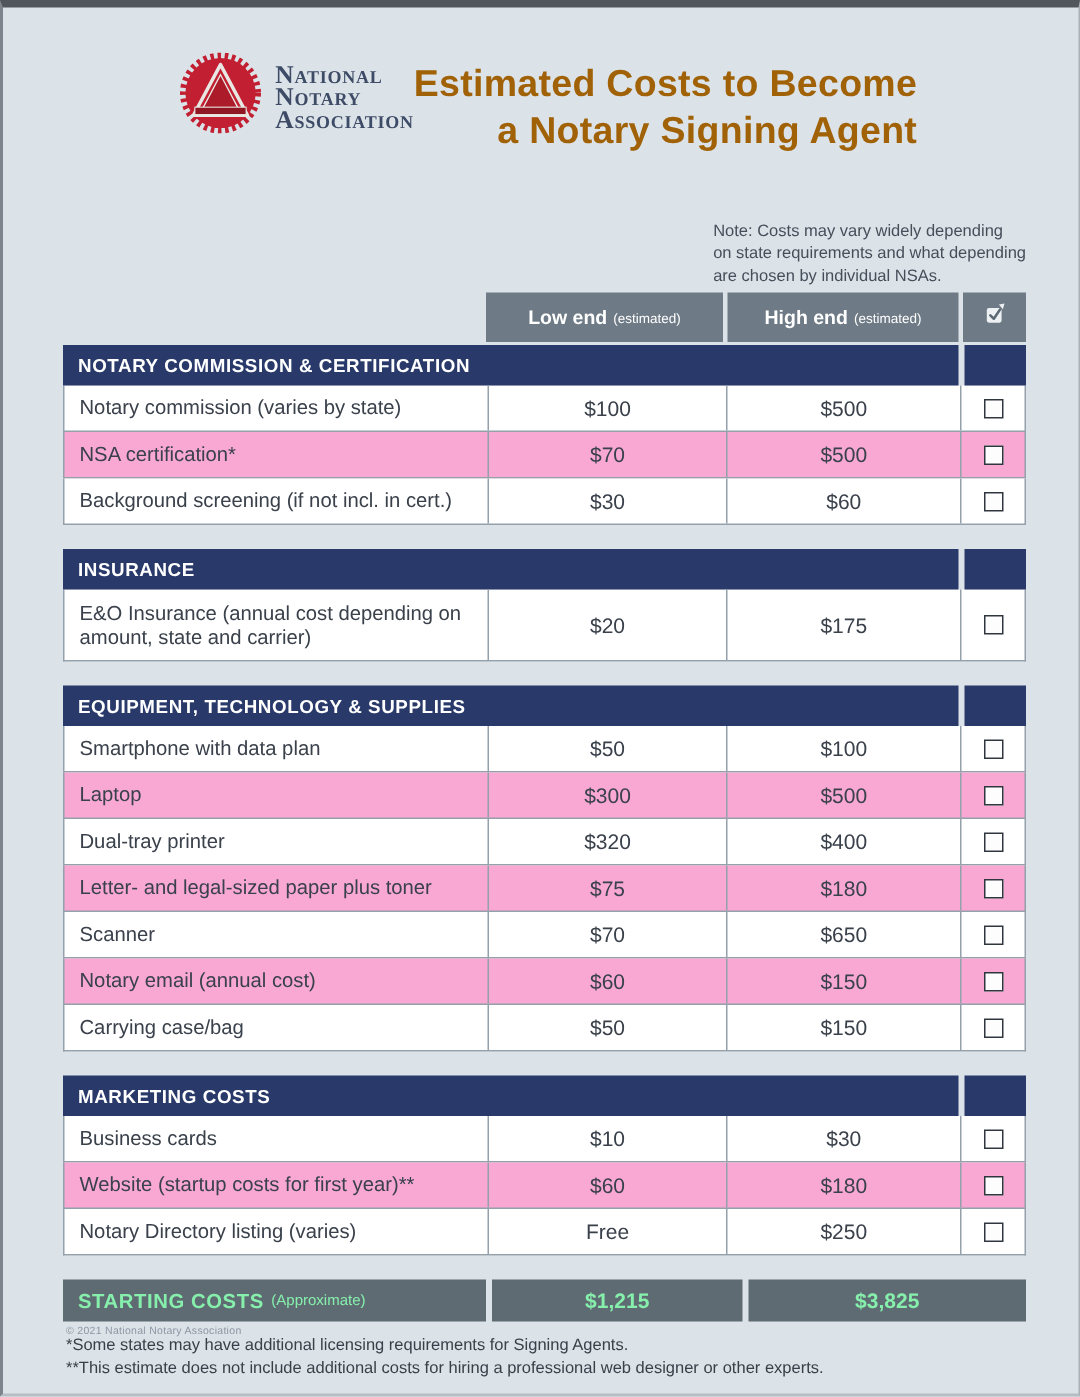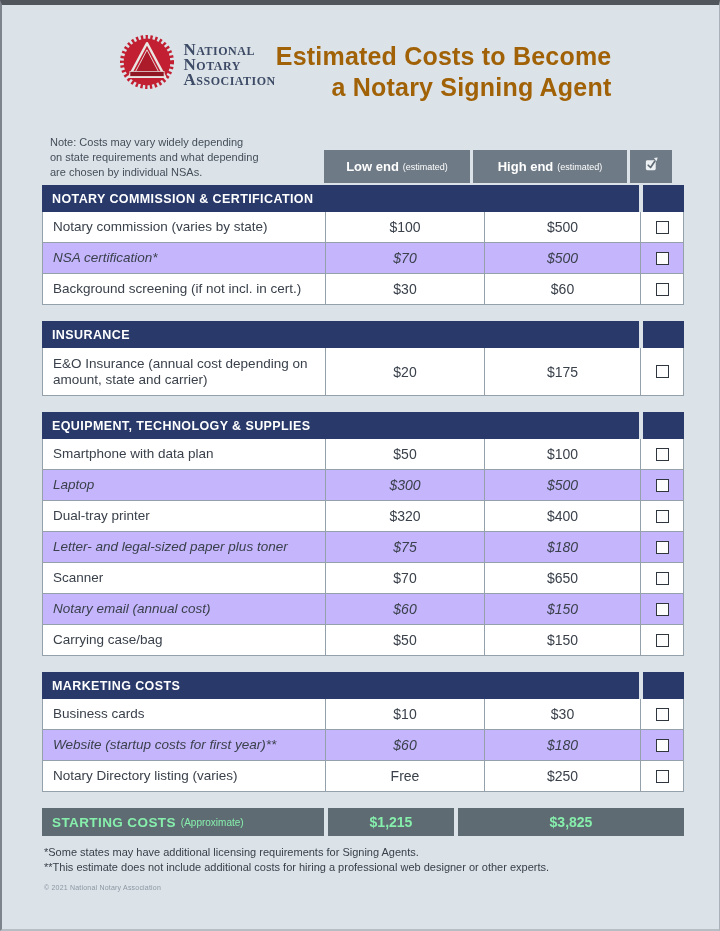--- a/index.html
+++ b/index.html
@@ -11,50 +11,50 @@
     border-right:1px solid #aab1b8; border-bottom:2px solid #b6bdc4;
     overflow:hidden;
   }
   
   .header-row { display:flex; justify-content:center; align-items:flex-start; padding:30px 34px 0 44px; }
   .logo { display:flex; align-items:center; gap:10px; }
   .logo-text { font-family:"Liberation Serif", serif; font-variant:small-caps; font-weight:bold;
     color:#3d4b66; font-size:17px; line-height:15px; letter-spacing:0.5px; }
   .title { text-align:right; color:#a16207; font-weight:bold; font-size:25px; line-height:31px; padding-top:6px; letter-spacing:0.2px; }
   
-  .mid-row { display:flex; align-items:flex-end; margin:32px 38px 0 40px; width:642px; }
+  .mid-row { display:flex; align-items:flex-end; margin:44px 38px 0 40px; width:642px;flex-direction:column; }
   .note { flex:1; font-size:11px; line-height:15px; color:#454e59; padding-left:8px; padding-bottom:3px; }
   .col-headers { display:flex; width:360px; height:33px; column-gap:3px; }
   .col-head { background:#6e7a85; color:#fff; display:flex; align-items:center; justify-content:center; gap:4px; }
   .col-head .big { font-weight:bold; font-size:13px; }
   .col-head .small { font-size:9px; }
-  .ch-low { width:146px; } .ch-high { width:154px; } .ch-cb { width:42px; }
+  .ch-low { width:158px; } .ch-high { width:154px; } .ch-cb { width:42px; }
   
   .sections { margin:2px 38px 0 40px; width:642px; }
   .section { margin-bottom:16px; }
   .sec-header { display:flex; column-gap:4px; height:27px; }
   .sec-header-main { flex:1; background:#28396a; color:#fff; font-weight:bold; font-size:12.5px;
     letter-spacing:0.4px; display:flex; align-items:center; padding-left:10px; }
   .sec-header-cb { width:41px; background:#28396a; }
   .row { display:flex; height:31px; background:#fff; border:1px solid #94a0aa; border-top:none; }
   .row.tall { height:48px; }
-  .row.alt { background:#c4b5fd;font-style:italic; }
+  .row.alt { background:#f9a8d4; }
   .cell { display:flex; align-items:center; font-size:13.5px; color:#3a414b; }
   .cell.label { width:282px; padding:3px 8px 3px 10px; line-height:16px; }
   .cell.val { width:159px; justify-content:center; border-left:1px solid #94a0aa; font-size:14px; }
   .cell.val2 { width:156px; justify-content:center; border-left:1px solid #94a0aa; font-size:14px; }
   .cell.cb { width:43px; justify-content:center; border-left:1px solid #94a0aa; }
   .checkbox { width:13px; height:13px; border:1.5px solid #30363e; background:#fdfdfd; display:inline-block; }
   
   .totals { display:flex; column-gap:4px; height:28px; margin:14px 38px 0 40px; width:642px; }
   .totals > div { background:#5f6b73; color:#86efac; display:flex; align-items:center; }
   .tot-label { width:282px; padding-left:10px; gap:5px; }
   .tot-label .big { font-weight:bold; font-size:13.5px; letter-spacing:0.4px; }
   .tot-label .small { font-size:10px; }
-  .tot-low { width:126px; justify-content:center; font-weight:bold; font-size:14px; }
+  .tot-low { width:167px; justify-content:center; font-weight:bold; font-size:14px; }
   .tot-high { flex:1; justify-content:center; font-weight:bold; font-size:14px; }
   
   .footnotes { margin:9px 38px 0 42px; font-size:11px; line-height:15px; color:#394049; }
   .copyright { position:absolute; left:42px; bottom:38px; font-size:7px; color:#8d97a2; letter-spacing:0.2px; }
 </style>
 </head>
 <body>
 
 <div class="page">
 

